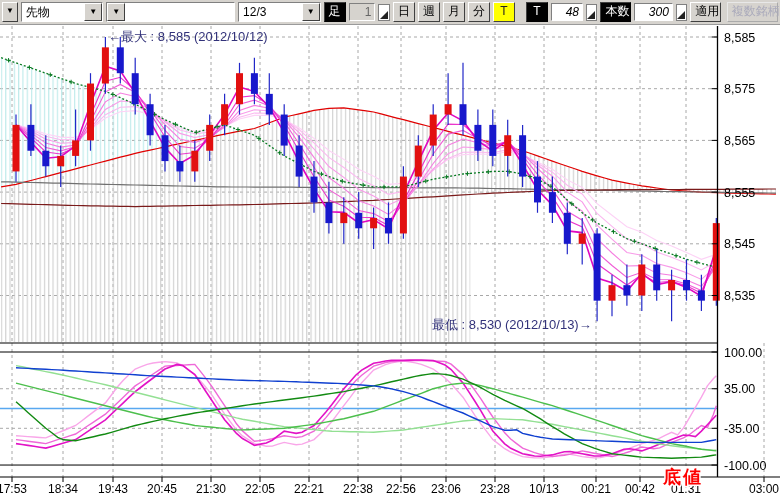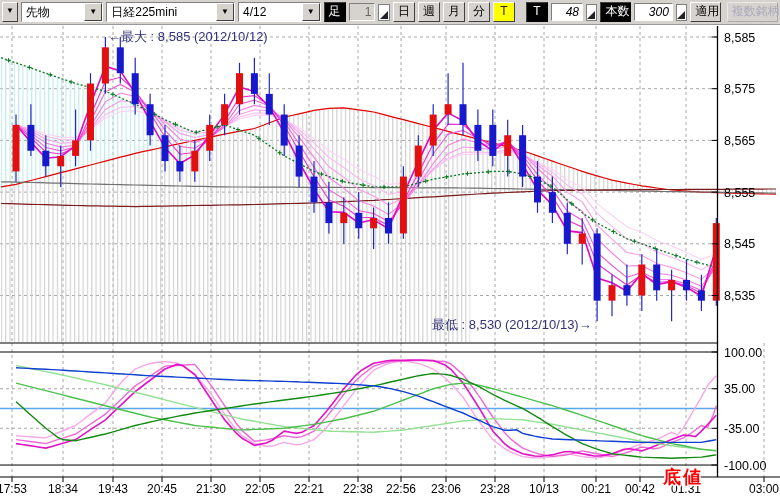--- a/index.html
+++ b/index.html
@@ -36,26 +36,25 @@
 
 <div class="toolbar">
   <span class="drop" style="height:18px">▼</span>
 
   <span class="combo" style="width:96px">
     <span class="ctx" style="flex:1">先物</span>
     <span class="drop">▼</span>
   </span>
 
   <span class="combo" style="width:150px">
-    <span class="ctx" style="flex:1">日経225mini</span>
     <span class="drop">▼</span>
   </span>
 
   <span class="combo" style="width:96px">
-    <span class="ctx" style="flex:1">4/12</span>
+    <span class="ctx" style="flex:1">12/3</span>
     <span class="drop">▼</span>
   </span>
 
   <span class="btn3d blackbtn">足</span>
   <span class="numfield gray" style="width:30px">1</span>
   <span class="spin"></span>
 
   <span class="btn3d">日</span>
   <span class="btn3d">週</span>
   <span class="btn3d">月</span>

